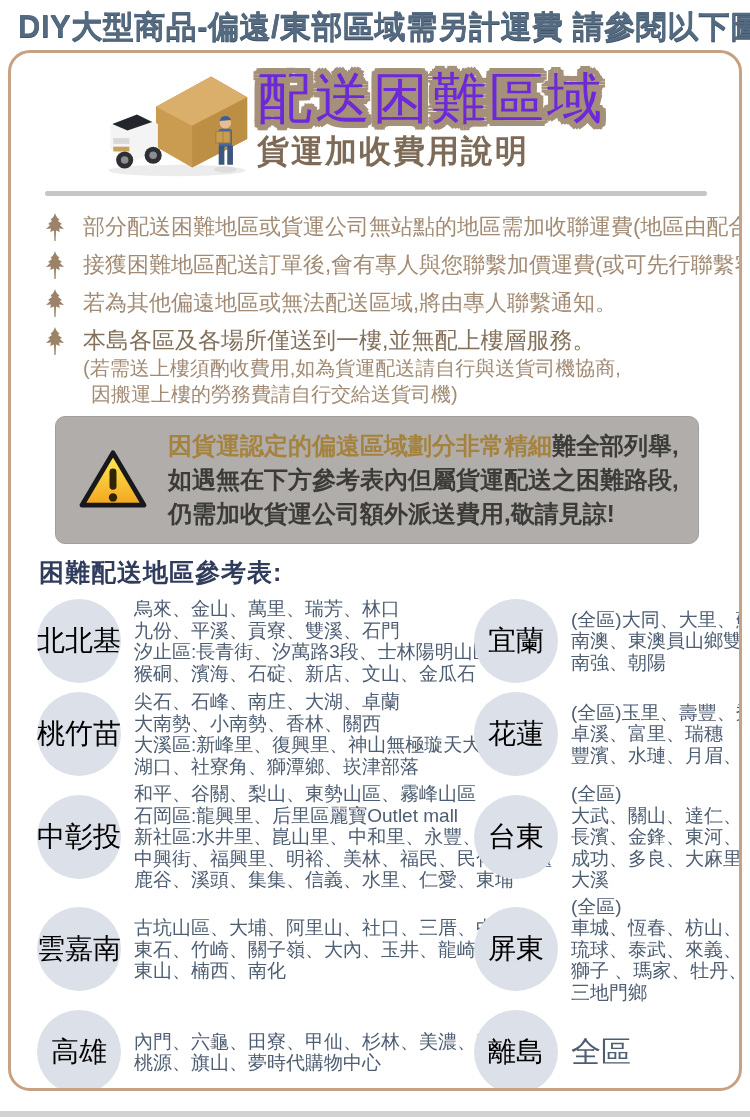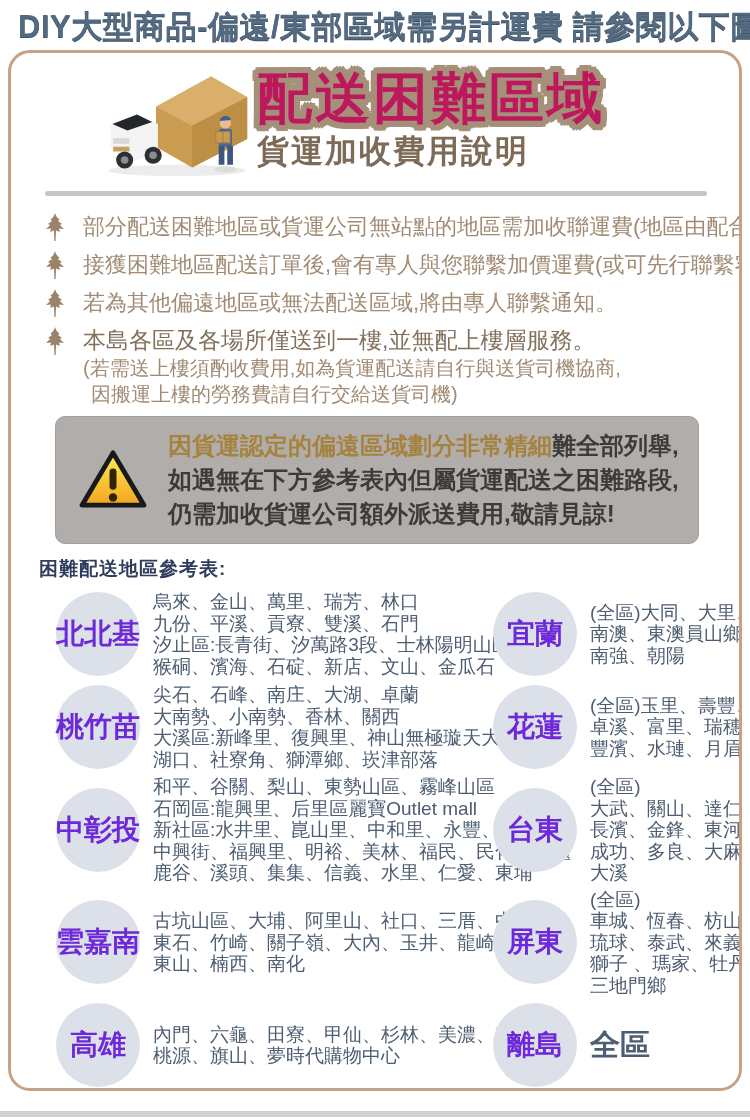--- a/index.html
+++ b/index.html
@@ -15,21 +15,21 @@
   .frame{
     margin:0 8px;height:1041px;box-sizing:border-box;
     border:3px solid #c7a183;border-radius:22px;
     padding:8px 0 0 0;overflow:hidden;background:#ffffff;
   }
   
   .titleRow{display:flex;align-items:flex-start;padding-left:88px;height:122px;}
   .truck{width:152px;height:118px;flex:none;margin-top:2px;}
   .titleCol{margin-left:6px;padding-top:8px;}
   .bigTitle{
-    font-size:55px;font-weight:bold;color:#be185d;letter-spacing:3px;line-height:58px;
+    font-size:55px;font-weight:normal;color:#6d28d9;letter-spacing:3px;line-height:58px;
     text-shadow:
       -6px 0 0 #a5907a,6px 0 0 #a5907a,0 -6px 0 #a5907a,0 6px 0 #a5907a,
       -4px -4px 0 #a5907a,4px -4px 0 #a5907a,-4px 4px 0 #a5907a,4px 4px 0 #a5907a,
       -6px 3px 0 #a5907a,6px 3px 0 #a5907a,-3px -6px 0 #a5907a,3px -6px 0 #a5907a,
       -6px -3px 0 #a5907a,6px -3px 0 #a5907a,-3px 6px 0 #a5907a,3px 6px 0 #a5907a;
   }
   .subTitle{font-size:32px;font-weight:bold;color:#7d6a57;letter-spacing:2px;margin-top:3px;}
   .divider{height:5px;background:#c6c6c6;border-radius:3px;margin:8px 32px 14px 34px;}
   
   .bullets{padding:2px 20px 0 32px;}
@@ -41,31 +41,31 @@
   .bsub.indent{padding-left:8px;}
   
   .warn{
     margin:6px 40px 0 44px;background:#b1adaa;border:1px solid #a29e9b;border-radius:10px;
     display:flex;align-items:center;padding:12px 10px 12px 22px;box-sizing:border-box;
   }
   .warnIcon{width:70px;height:62px;flex:none;}
   .warnText{margin-left:20px;font-size:24px;font-weight:bold;color:#3b3b39;line-height:34px;white-space:nowrap;}
   .hl{color:#a5833e;}
   
-  .tblTitle{margin:12px 0 8px 28px;font-size:19px;font-weight:bold;color:#303c5c;letter-spacing:1px;}
+  .tblTitle{margin:12px 0 8px 28px;font-size:25px;font-weight:bold;color:#303c5c;letter-spacing:1px;}
   .tbl{display:grid;grid-template-columns:437px 1fr;padding-left:26px;}
   .row{display:flex;align-items:center;min-height:88px;margin-bottom:5px;}
   .badge{
     width:84px;height:84px;border-radius:50%;background:#dce0e8;flex:none;
     display:flex;align-items:center;justify-content:center;
-    color:#6d28d9;font-size:28px;font-weight:bold;letter-spacing:0;margin-left:19px;
+    color:#000000;font-size:28px;font-weight:normal;letter-spacing:0;
   }
   .lines{margin-left:13px;color:#4d5d72;font-size:19px;line-height:21.5px;white-space:nowrap;}
   .lines .tline{white-space:nowrap;}
-  .lines.big{font-size:30px;font-weight:bold;}
+  .lines.big{font-size:30px;font-weight:normal;}
   .bottomBar{position:absolute;left:0;bottom:3px;height:6px;width:100%;background:#d2d2d2;}
 </style>
 </head>
 <body>
 
 <div class="page">
 
   <div class="hdr">DIY大型商品-偏遠/東部區域需另計運費  請參閱以下圖片</div>
 
   <div class="frame">

